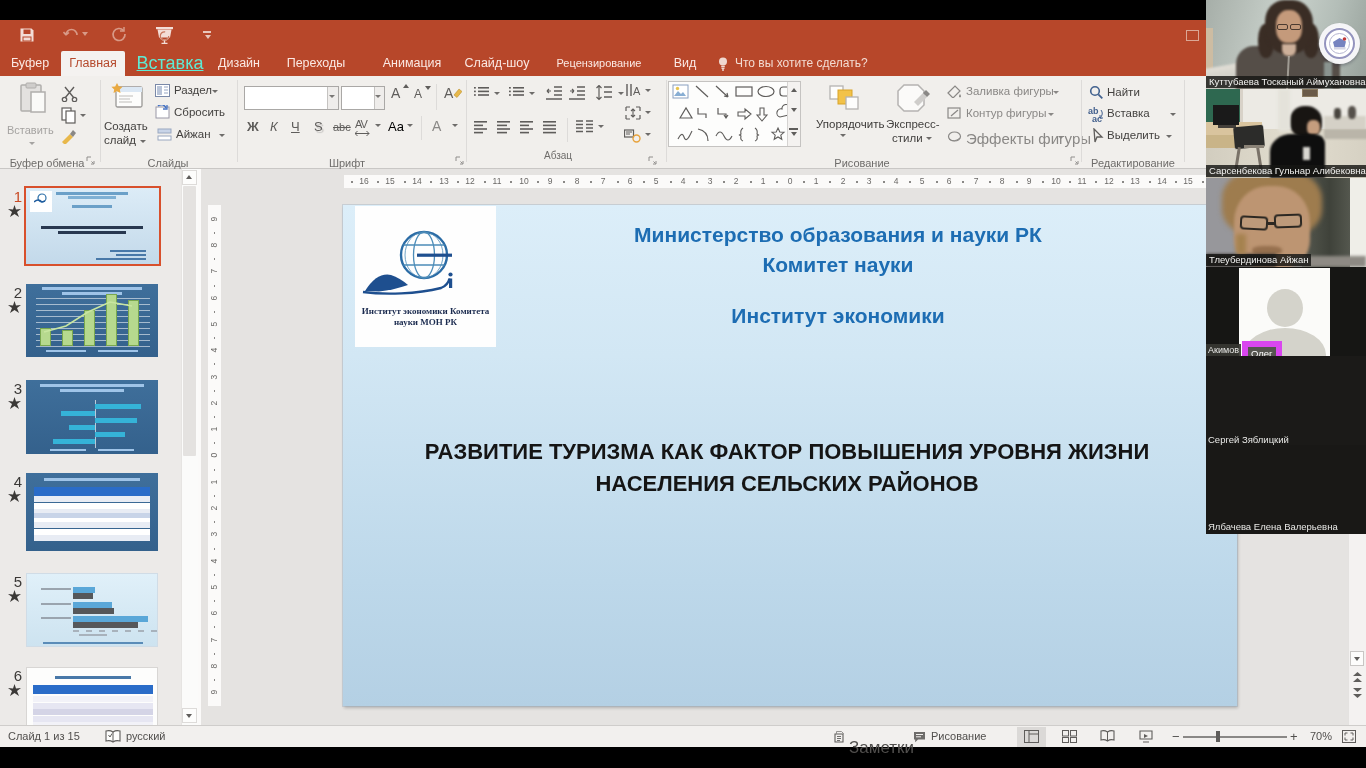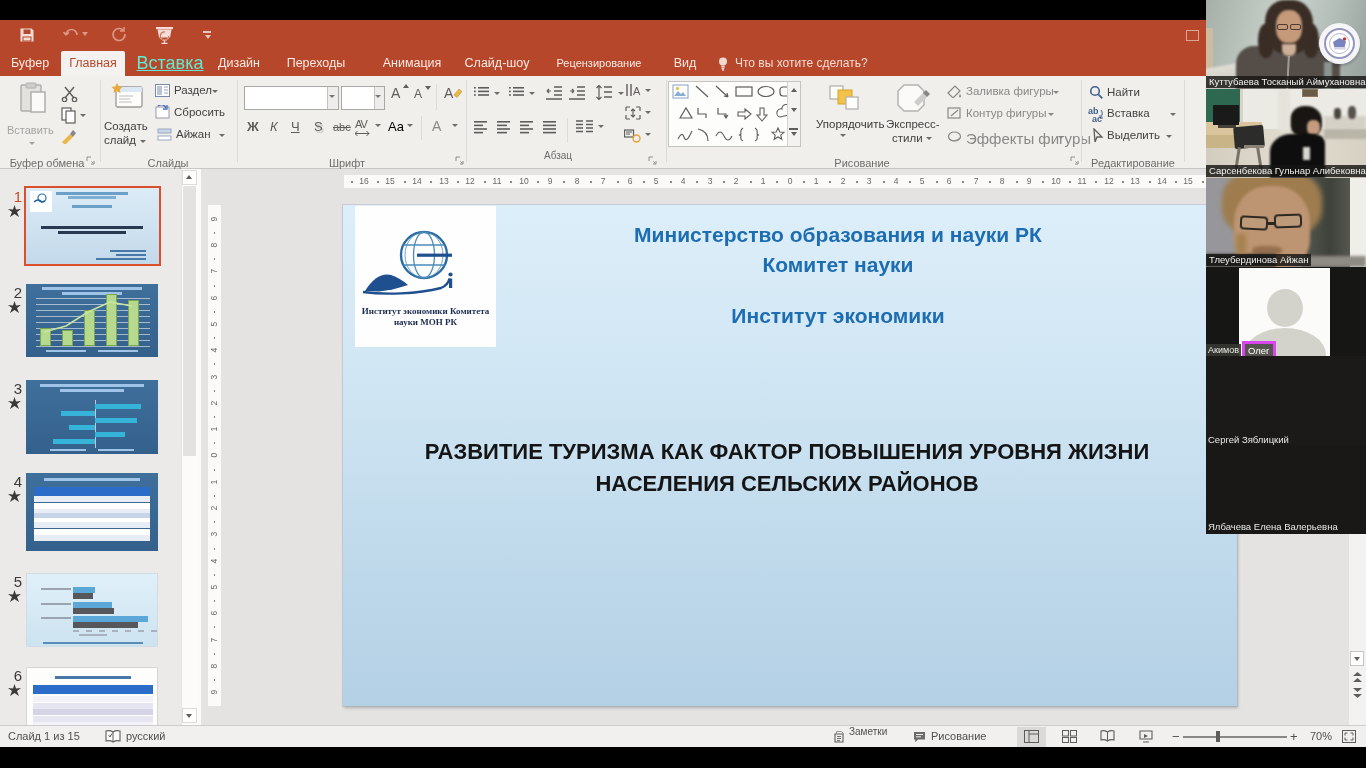--- a/index.html
+++ b/index.html
@@ -586,21 +586,21 @@
         <path d="M8 2 q-3-2 -7-1 v10 q4-1 7 1 q3-2 7-1 v-10 q-4-1 -7 1 z" fill="#fdfdfc" stroke="#5f5d5b" stroke-width="1.1"></path>
         <path d="M8 2 v10" stroke="#5f5d5b" stroke-width="1"></path>
         <path d="M3.5 5 l1.5 2 2-3.5" stroke="#5f5d5b" stroke-width="1" fill="none"></path>
       </svg>
 <div class="a" style="left:126px;top:4px;font-size:11px;color:#514f4d;">русский</div>
 <svg class="ic" style="left:833px;top:4px" width="12" height="13" viewBox="0 0 12 13">
         <path d="M2 4 h8 v8 h-8 z" fill="none" stroke="#5f5d5b" stroke-width="1.1"></path>
         <path d="M4 6.5 h4 M4 8.5 h4 M4 10.5 h3" stroke="#5f5d5b" stroke-width="0.9"></path>
         <path d="M3.5 4 V1.5 h5 l2 2 V4" fill="none" stroke="#8a8886" stroke-width="0.9"></path>
       </svg>
-<div class="a" style="left:849px;top:0;font-size:10px;color:#514f4d;">Заметки</div>
+<div class="a" style="left:849px;top:12px;font-size:17px;color:#514f4d;">Заметки</div>
 <svg class="ic" style="left:913px;top:5px" width="13" height="12" viewBox="0 0 13 12">
         <path d="M1 1 h11 v7.5 h-7 l-2.8 2.8 v-2.8 h-1.2 z" fill="#6e6c6a"></path>
         <path d="M3 3.5 h7 M3 5.8 h5" stroke="#f2f0ee" stroke-width="1"></path>
       </svg>
 <div class="a" style="left:931px;top:4px;font-size:11px;color:#514f4d;">Рисование</div>
 <div class="a" style="left:1017px;top:1px;width:29px;height:20px;background:#dbd9d7;"></div>
       <svg class="ic" style="left:1024px;top:4px" width="15" height="13" viewBox="0 0 15 13">
         <rect x="0.5" y="0.5" width="14" height="12" fill="none" stroke="#5f5d5b"></rect>
         <path d="M5 0.5 v12 M5 4 h10" stroke="#5f5d5b"></path>
       </svg>
@@ -694,17 +694,17 @@
 <div class="a" style="left:30px;top:56px;width:10px;height:20px;background:#a5824f;filter:blur(2px);"></div>
 </div>
 <div class="a" style="left:0px;top:254px;background:rgba(22,22,20,.82);color:#f2f2f0;font-size:9.5px;line-height:12px;padding:0 3px;white-space:nowrap;overflow:hidden;">Тлеубердинова Айжан</div>
 <div class="a" style="left:0;top:267px;width:160px;height:89px;overflow:hidden;background:#161614;">
 <div class="a" style="left:33px;top:1px;width:91px;height:88px;background:#fbfbf9;">
 <div class="a" style="left:28px;top:21px;width:36px;height:38px;background:#d4d3cb;border-radius:50%;"></div>
 <div class="a" style="left:5px;top:60px;width:82px;height:28px;background:#d4d3cb;border-radius:50% 50% 0 0 / 95% 95% 0 0;"></div>
 </div>
 </div>
 <div class="a" style="left:0px;top:344px;width:35px;background:rgba(55,55,50,.92);color:#eaeae8;font-size:9px;line-height:12px;padding:0 2px;white-space:nowrap;overflow:hidden;">Акимов</div>
-<div class="a" style="left:36px;top:341px;background:#55554f;border:3px solid #d946ef;color:#fff;font-size:9.5px;line-height:13px;padding:0 3px;white-space:nowrap;">Олег</div>
+<div class="a" style="left:36px;top:341px;background:#55554f;border:6px solid #d946ef;color:#fff;font-size:9.5px;line-height:13px;padding:0 3px;white-space:nowrap;">Олег</div>
 <div class="a" style="left:0;top:356px;width:160px;height:89px;background:#1b1a18;"></div>
 <div class="a" style="left:2px;top:434px;color:#e8e8e6;font-size:9.5px;line-height:11px;">Сергей Зяблицкий</div>
 <div class="a" style="left:0;top:445px;width:160px;height:89px;background:#191816;"></div>
 <div class="a" style="left:2px;top:521px;color:#e8e8e6;font-size:9.5px;line-height:11px;">Ялбачева Елена Валерьевна</div>
 </div>
 </body></html>

